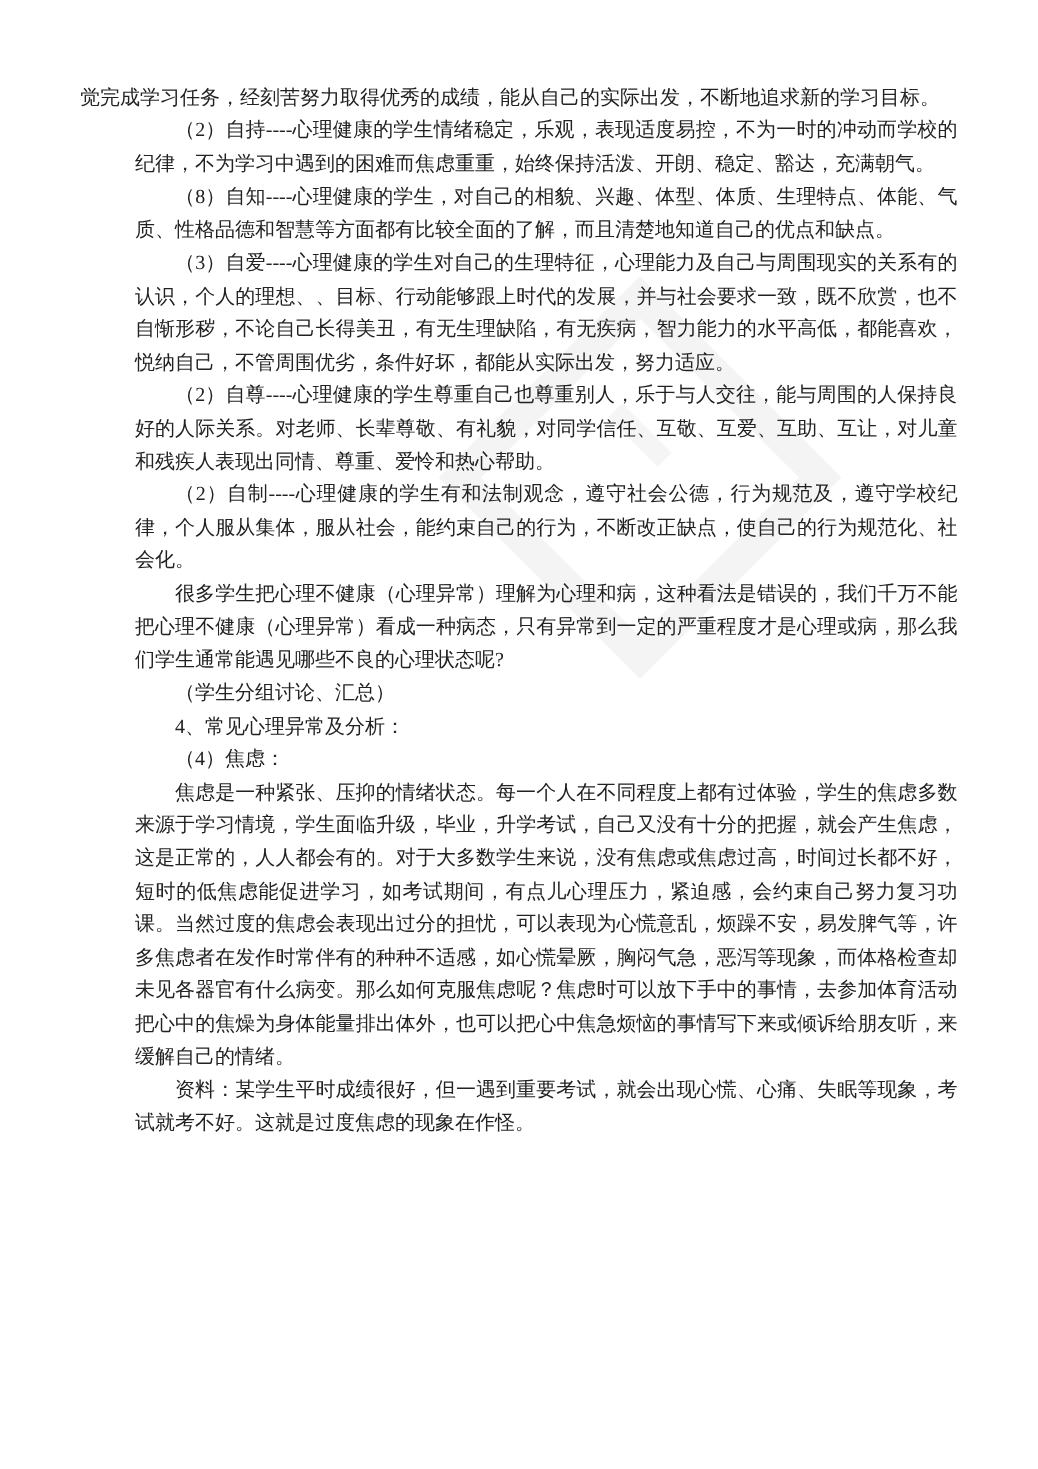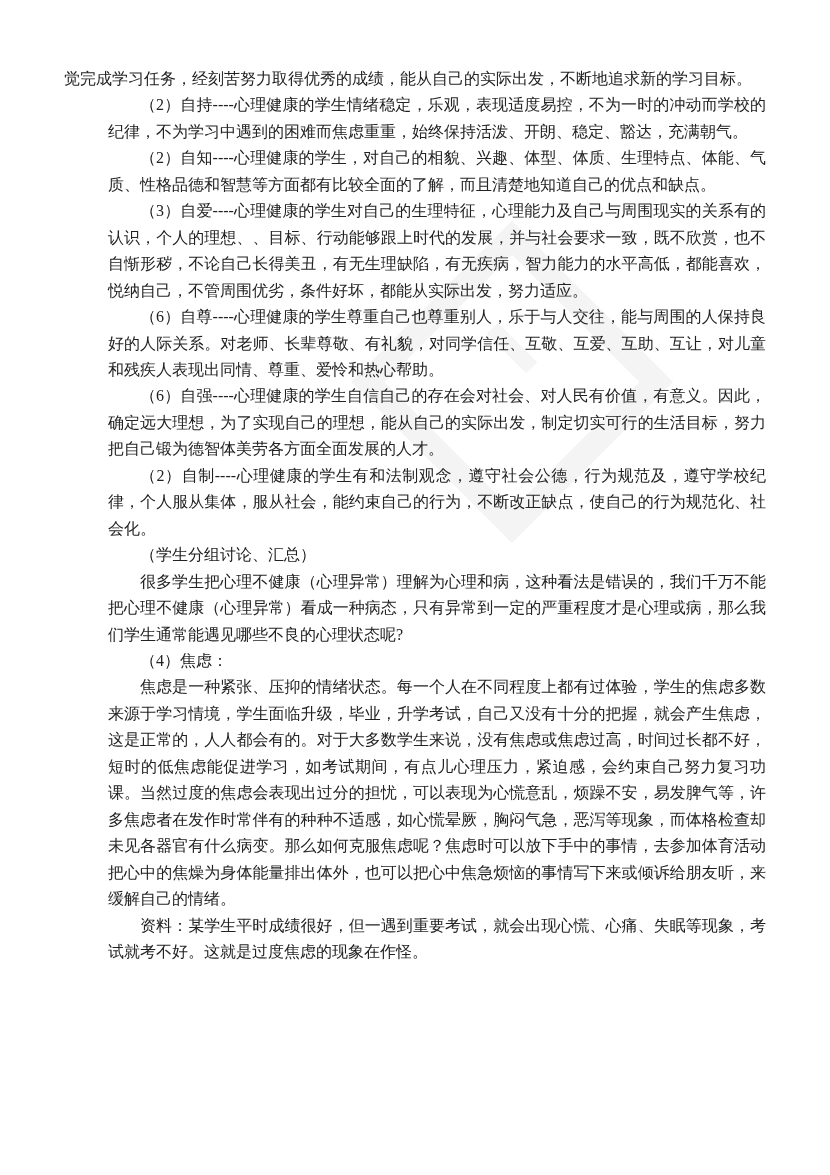--- a/index.html
+++ b/index.html
@@ -84,24 +84,24 @@
 <body>
 
 <div class="page">
   <div class="watermark-mid"></div>
   <div class="watermark-bottom"></div>
   <div class="watermark-bottom-glyph-a"></div>
   <div class="watermark-bottom-glyph-b"></div>
   <div class="text-block" id="paragraphs">
       <p class="para">觉完成学习任务，经刻苦努力取得优秀的成绩，能从自己的实际出发，不断地追求新的学习目标。</p>
       <p class="para indent">（2）自持----心理健康的学生情绪稳定，乐观，表现适度易控，不为一时的冲动而学校的纪律，不为学习中遇到的困难而焦虑重重，始终保持活泼、开朗、稳定、豁达，充满朝气。</p>
-      <p class="para indent">（2）自知----心理健康的学生，对自己的相貌、兴趣、体型、体质、生理特点、体能、气质、性格品德和智慧等方面都有比较全面的了解，而且清楚地知道自己的优点和缺点。</p>
+      <p class="para indent">（8）自知----心理健康的学生，对自己的相貌、兴趣、体型、体质、生理特点、体能、气质、性格品德和智慧等方面都有比较全面的了解，而且清楚地知道自己的优点和缺点。</p>
       <p class="para indent">（3）自爱----心理健康的学生对自己的生理特征，心理能力及自己与周围现实的关系有的认识，个人的理想、、目标、行动能够跟上时代的发展，并与社会要求一致，既不欣赏，也不自惭形秽，不论自己长得美丑，有无生理缺陷，有无疾病，智力能力的水平高低，都能喜欢，悦纳自己，不管周围优劣，条件好坏，都能从实际出发，努力适应。</p>
-      <p class="para indent">（6）自尊----心理健康的学生尊重自己也尊重别人，乐于与人交往，能与周围的人保持良好的人际关系。对老师、长辈尊敬、有礼貌，对同学信任、互敬、互爱、互助、互让，对儿童和残疾人表现出同情、尊重、爱怜和热心帮助。</p>
-      <p class="para indent">（6）自强----心理健康的学生自信自己的存在会对社会、对人民有价值，有意义。因此，确定远大理想，为了实现自己的理想，能从自己的实际出发，制定切实可行的生活目标，努力把自己锻为德智体美劳各方面全面发展的人才。</p>
+      <p class="para indent">（2）自尊----心理健康的学生尊重自己也尊重别人，乐于与人交往，能与周围的人保持良好的人际关系。对老师、长辈尊敬、有礼貌，对同学信任、互敬、互爱、互助、互让，对儿童和残疾人表现出同情、尊重、爱怜和热心帮助。</p>
       <p class="para indent">（2）自制----心理健康的学生有和法制观念，遵守社会公德，行为规范及，遵守学校纪律，个人服从集体，服从社会，能约束自己的行为，不断改正缺点，使自己的行为规范化、社会化。</p>
+      <p class="para indent">很多学生把心理不健康（心理异常）理解为心理和病，这种看法是错误的，我们千万不能把心理不健康（心理异常）看成一种病态，只有异常到一定的严重程度才是心理或病，那么我们学生通常能遇见哪些不良的心理状态呢?</p>
       <p class="para indent">（学生分组讨论、汇总）</p>
-      <p class="para indent">很多学生把心理不健康（心理异常）理解为心理和病，这种看法是错误的，我们千万不能把心理不健康（心理异常）看成一种病态，只有异常到一定的严重程度才是心理或病，那么我们学生通常能遇见哪些不良的心理状态呢?</p>
+      <p class="para indent">4、常见心理异常及分析：</p>
       <p class="para indent">（4）焦虑：</p>
       <p class="para indent">焦虑是一种紧张、压抑的情绪状态。每一个人在不同程度上都有过体验，学生的焦虑多数来源于学习情境，学生面临升级，毕业，升学考试，自己又没有十分的把握，就会产生焦虑，这是正常的，人人都会有的。对于大多数学生来说，没有焦虑或焦虑过高，时间过长都不好，短时的低焦虑能促进学习，如考试期间，有点儿心理压力，紧迫感，会约束自己努力复习功课。当然过度的焦虑会表现出过分的担忧，可以表现为心慌意乱，烦躁不安，易发脾气等，许多焦虑者在发作时常伴有的种种不适感，如心慌晕厥，胸闷气急，恶泻等现象，而体格检查却未见各器官有什么病变。那么如何克服焦虑呢？焦虑时可以放下手中的事情，去参加体育活动把心中的焦燥为身体能量排出体外，也可以把心中焦急烦恼的事情写下来或倾诉给朋友听，来缓解自己的情绪。</p>
       <p class="para indent">资料：某学生平时成绩很好，但一遇到重要考试，就会出现心慌、心痛、失眠等现象，考试就考不好。这就是过度焦虑的现象在作怪。</p>
     </div>
 </div>
 
 </body></html>

